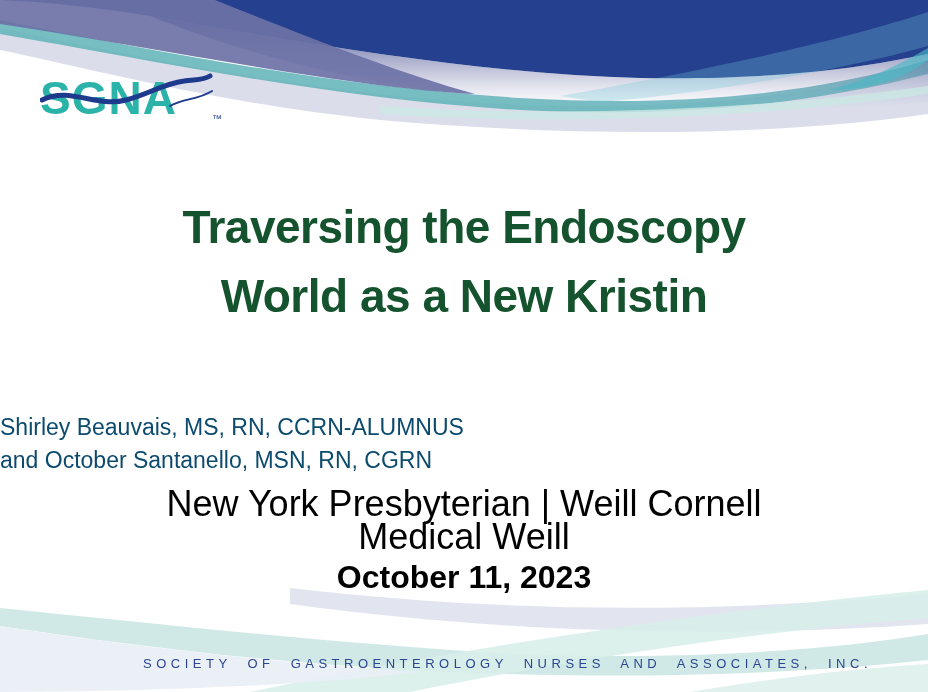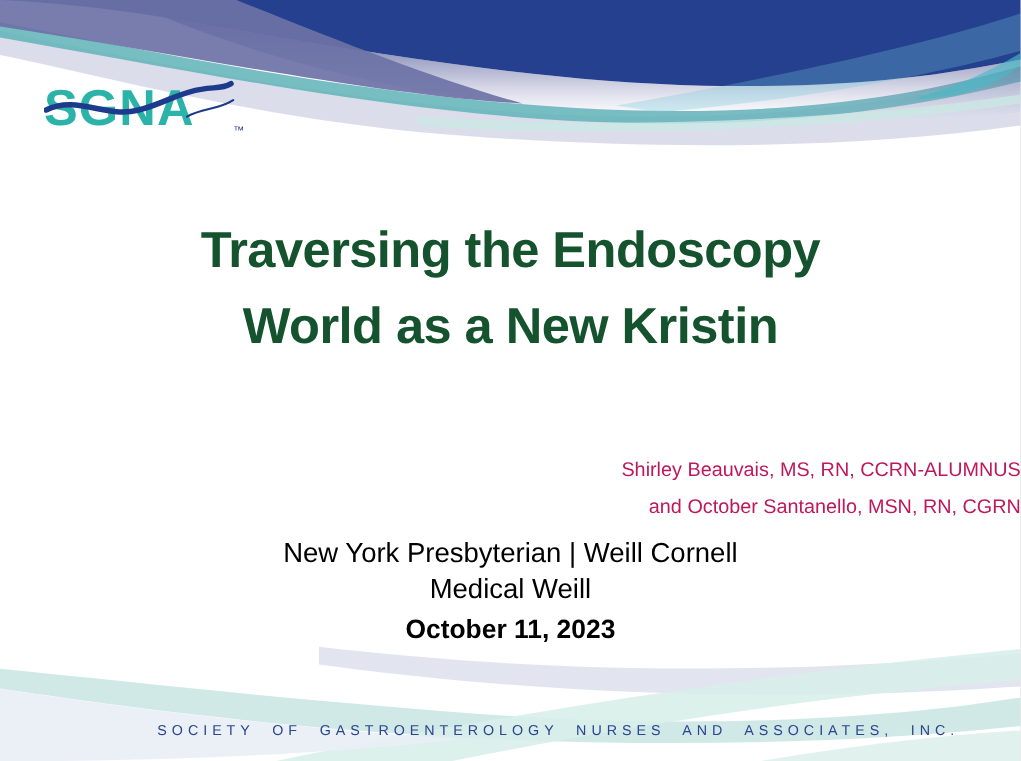--- a/index.html
+++ b/index.html
@@ -10,29 +10,29 @@
   }
   .hdr-svg{position:absolute;top:0;left:0;display:block;}
   .logo{position:absolute;left:40px;top:70px;width:190px;height:58px;}
   .title-block{
     position:absolute;top:193px;left:0;width:100%;
     text-align:center;font-weight:bold;font-size:46px;line-height:69px;
     color:#14532d;letter-spacing:-0.5px;
   }
   .authors-block{
     position:absolute;top:411px;left:0;width:100%;
-    text-align:right;font-size:18px;line-height:33px;color:#be185d;
+    text-align:left;font-size:23px;line-height:33px;color:#0c4a6e;
   }
   .org-block{
     position:absolute;top:487px;left:0;width:100%;
-    text-align:center;font-size:25px;line-height:33px;color:#000000;
+    text-align:center;font-size:36px;line-height:33px;color:#000000;
   }
   .date-line{
     position:absolute;top:559px;left:0;width:100%;
-    text-align:center;font-size:24px;font-weight:bold;color:#000000;
+    text-align:center;font-size:32px;font-weight:bold;color:#000000;
   }
   .ftr-svg{position:absolute;bottom:0;left:0;display:block;}
   .ftr-text{
     position:absolute;right:56px;bottom:21px;
     font-size:13px;letter-spacing:4.5px;word-spacing:8px;
     color:#2b4590;white-space:nowrap;margin-top:41px;
   }
 </style>
 </head>
 <body>

